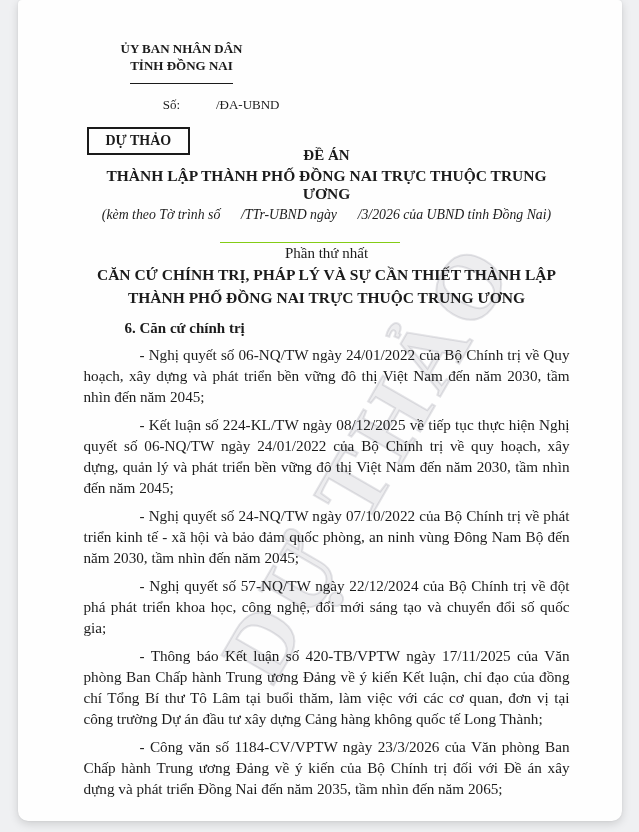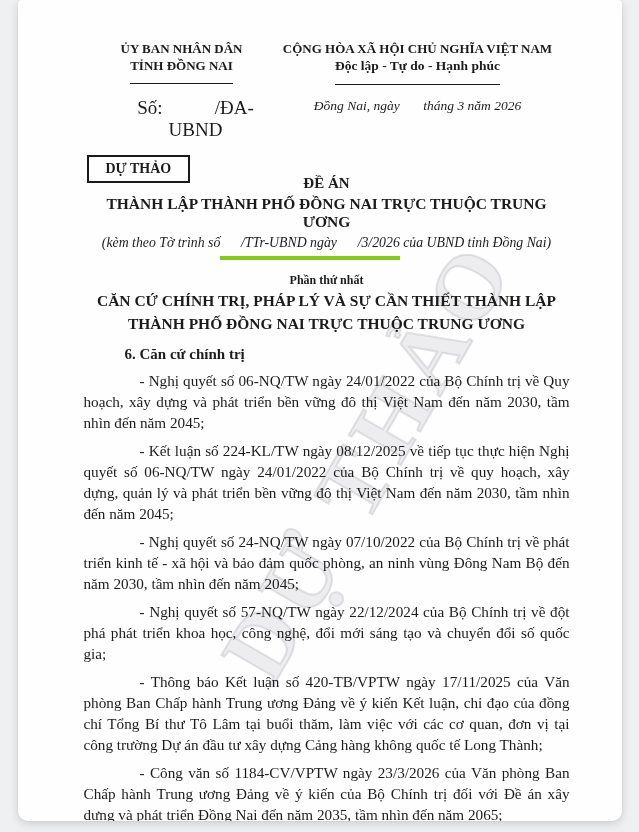--- a/index.html
+++ b/index.html
@@ -60,22 +60,22 @@
     border-bottom: 1px solid #1b1b1b;
     padding-bottom: 9px;
   }
   .motto {
     font-weight: bold;
     font-size: 13.5px;
     line-height: 18px;
   }
   .so-line {
     margin-top: 13px;
-    font-size: 19px;
-    text-align: center;
+    font-size: 13px;
+    text-align: right;
     padding-left: 28px;
     white-space: pre-wrap;
   }
   .dateline {
     margin-top: 13px;
     font-size: 13.5px;
     font-style: italic;
     white-space: pre-wrap;
   }
 
@@ -103,29 +103,29 @@
     margin-top: 3px;
   }
   .attachment-note {
     text-align: center;
     font-style: italic;
     font-size: 13.8px;
     margin-top: 4px;
   }
   .note-mid {
     white-space: pre-wrap;
-    border-bottom: 4px solid #84cc16;
-    padding-bottom: 6px;
+    border-bottom: 1px solid #84cc16;
+    padding-bottom: 20px;
     font-style: italic;
   }
   .note-pre, .note-post { white-space: pre-wrap; }
 
   
   .part { margin-top: 22px; text-align: center; }
-  .part-label { font-weight: bold; font-size: 12px; }
+  .part-label { font-weight: normal; font-size: 15px; }
   .part-heading { font-weight: bold; font-size: 15.5px; line-height: 20px; margin-top: 3px; }
 
   
   .roman-heading {
     margin-top: 30px;
     margin-left: 41px;
     font-weight: bold;
     font-size: 15.5px;
   }
   .sub-heading {
@@ -151,25 +151,20 @@
   <div class="watermark">DỰ THẢO</div>
 
   <div class="content">
 
     <div class="header">
       <div class="header-left">
         <div class="org-line">ỦY BAN NHÂN DÂN</div>
         <div class="org-line"><span class="underlined">TỈNH ĐỒNG NAI</span></div>
         <div class="so-line">Số:           /ĐA-UBND</div>
       </div>
-      <div class="header-right">
-        <div class="nation-line">CỘNG HÒA XÃ HỘI CHỦ NGHĨA VIỆT NAM</div>
-        <div class="motto"><span class="underlined">Độc lập - Tự do - Hạnh phúc</span></div>
-        <div class="dateline">Đồng Nai, ngày       tháng 3 năm 2026</div>
-      </div>
     </div>
 
     <div class="title-area">
       <div class="draft-box">DỰ THẢO</div>
       <div class="doc-type">ĐỀ ÁN</div>
       <div class="doc-title">THÀNH LẬP THÀNH PHỐ ĐỒNG NAI TRỰC THUỘC TRUNG ƯƠNG</div>
       <div class="attachment-note"><span class="note-pre">(kèm theo Tờ trình số</span><span class="note-mid">      /TTr-UBND ngày      /3/2026</span><span class="note-post"> của UBND tỉnh Đồng Nai)</span></div>
     </div>
 
     <div class="part">

